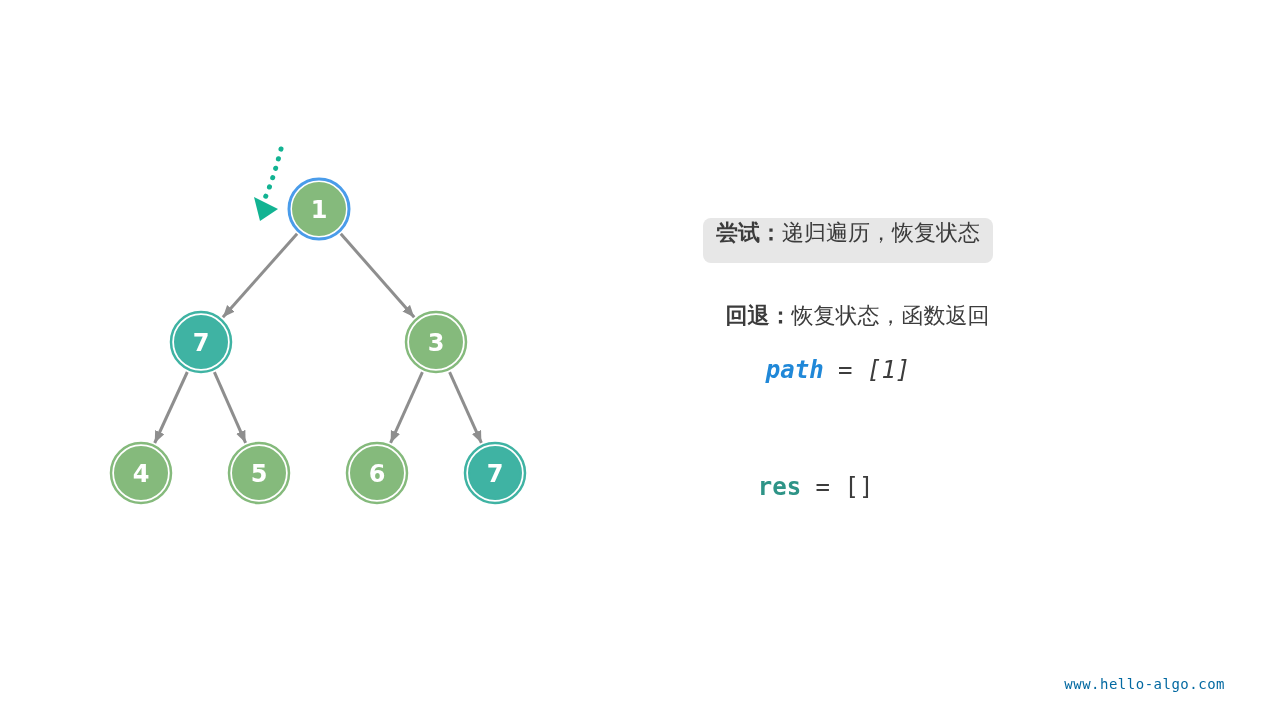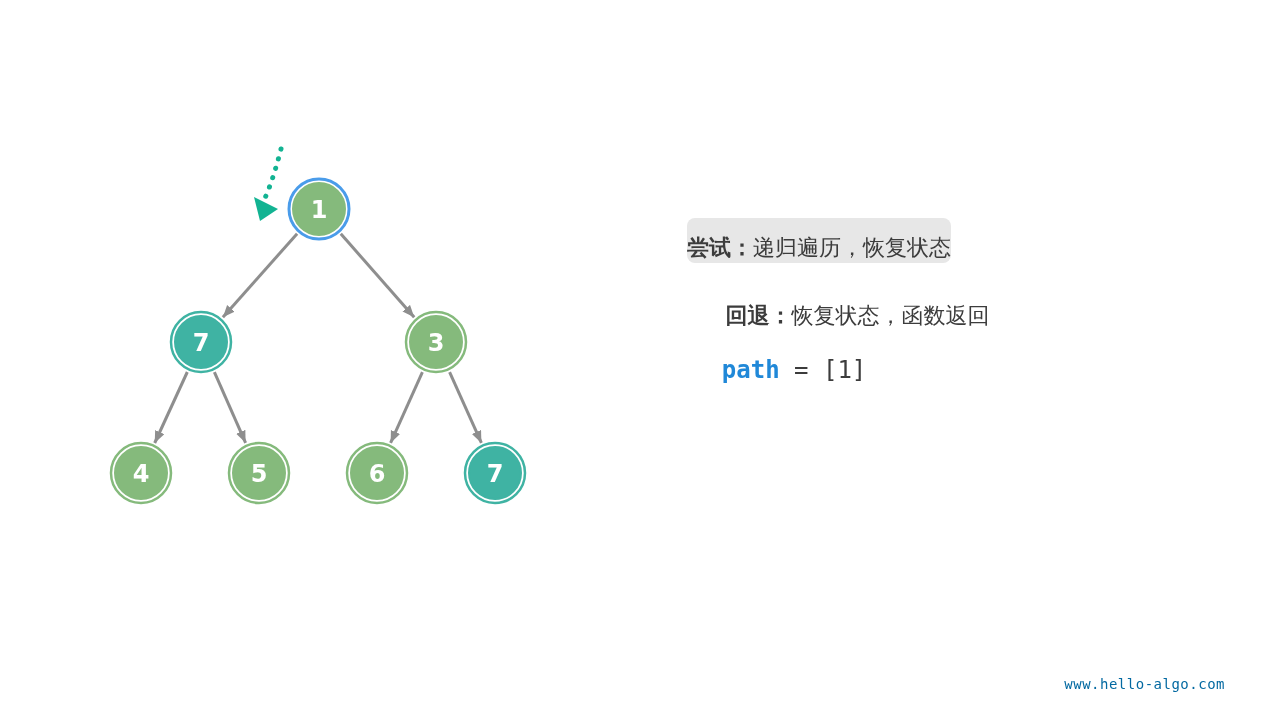--- a/index.html
+++ b/index.html
@@ -11,23 +11,23 @@
   .node-label{
     font-family:"DejaVu Sans","Liberation Sans",sans-serif;
     font-weight:700;fill:#fff;
   }
   .panel-line{
     position:absolute;font-size:22px;line-height:26px;color:var(--dark,#3C3C3C);
     white-space:pre;
   }
   .panel-line .lbl{font-weight:700;}
   .try-box{
-    position:absolute;left:687px;top:218px;height:45px;padding:0 0;
+    position:absolute;left:703px;top:218px;height:45px;padding:0 13px;
     background:var(--highlight-bg,#E7E7E7);border-radius:8px;
-    display:flex;align-items:flex-end;font-size:22px;color:var(--dark,#3C3C3C);
+    display:flex;align-items:flex-start;font-size:22px;color:var(--dark,#3C3C3C);
     white-space:pre;
   }
   .try-box .lbl{font-weight:700;}
   .mono-line{
     position:absolute;font-family:"DejaVu Sans Mono","Liberation Mono",monospace;
     font-size:24px;line-height:26px;color:var(--dark,#3C3C3C);white-space:pre;
   }
   .mono-line .var{font-weight:700;}
   .var-path{color:var(--path-blue,#2088D8);}
   .var-res{color:var(--res-teal,#2E9487);}
@@ -107,21 +107,24 @@
   </svg>
 
   <div class="try-box">
     <span class="lbl">尝试：</span><span>递归遍历，恢复状态</span>
   </div>
 
   <div class="panel-line" style="left:701px;top:277px;">
     <span class="lbl">回退：</span><span>恢复状态，函数返回</span>
   </div>
 
-  <div class="mono-line" style="left:664px;top:331px;">
+  <div class="mono-line" style="left:708px;top:331px;font-style:italic;">
     <span class="var var-path">path</span><span> = [1]</span>
   </div>
 
+  <div class="mono-line" style="left:700px;top:448px;">
+    <span class="var var-res">res</span><span> = []</span>
+  </div>
 
 
   <div class="watermark">www.hello-algo.com</div>
 
 </div>
 
 </body></html>

